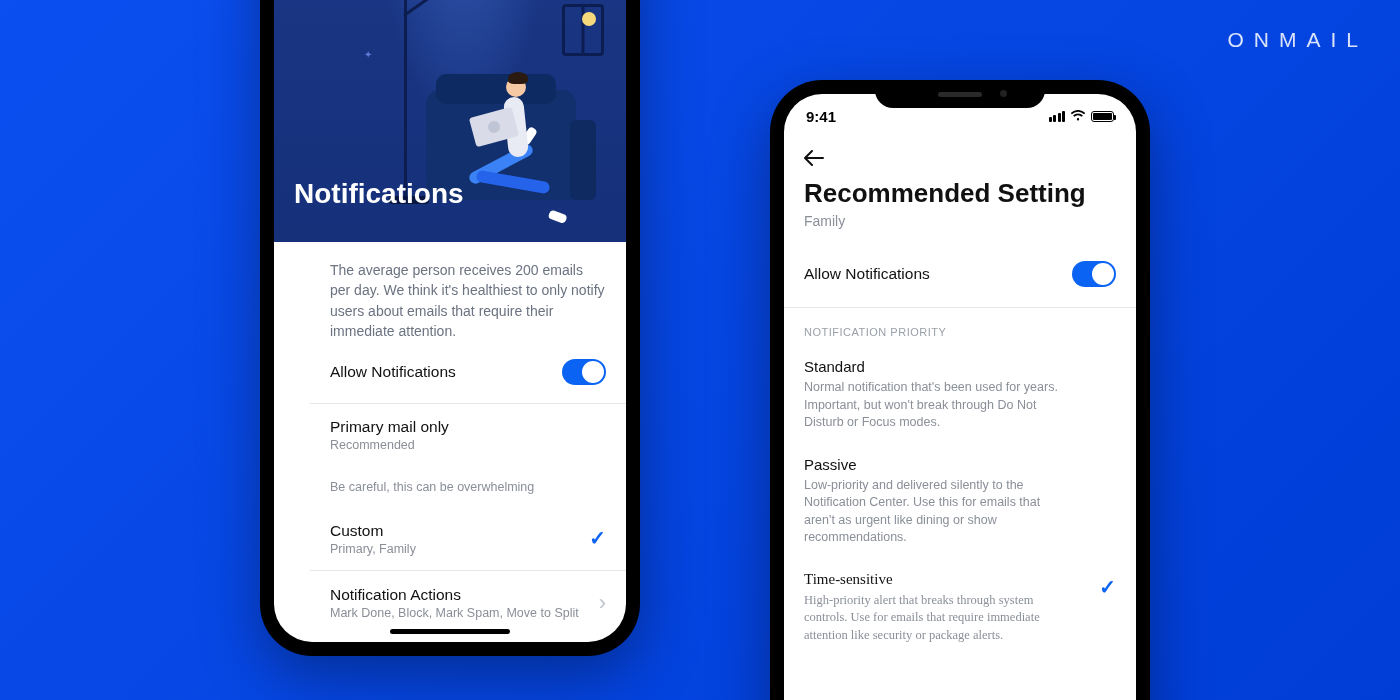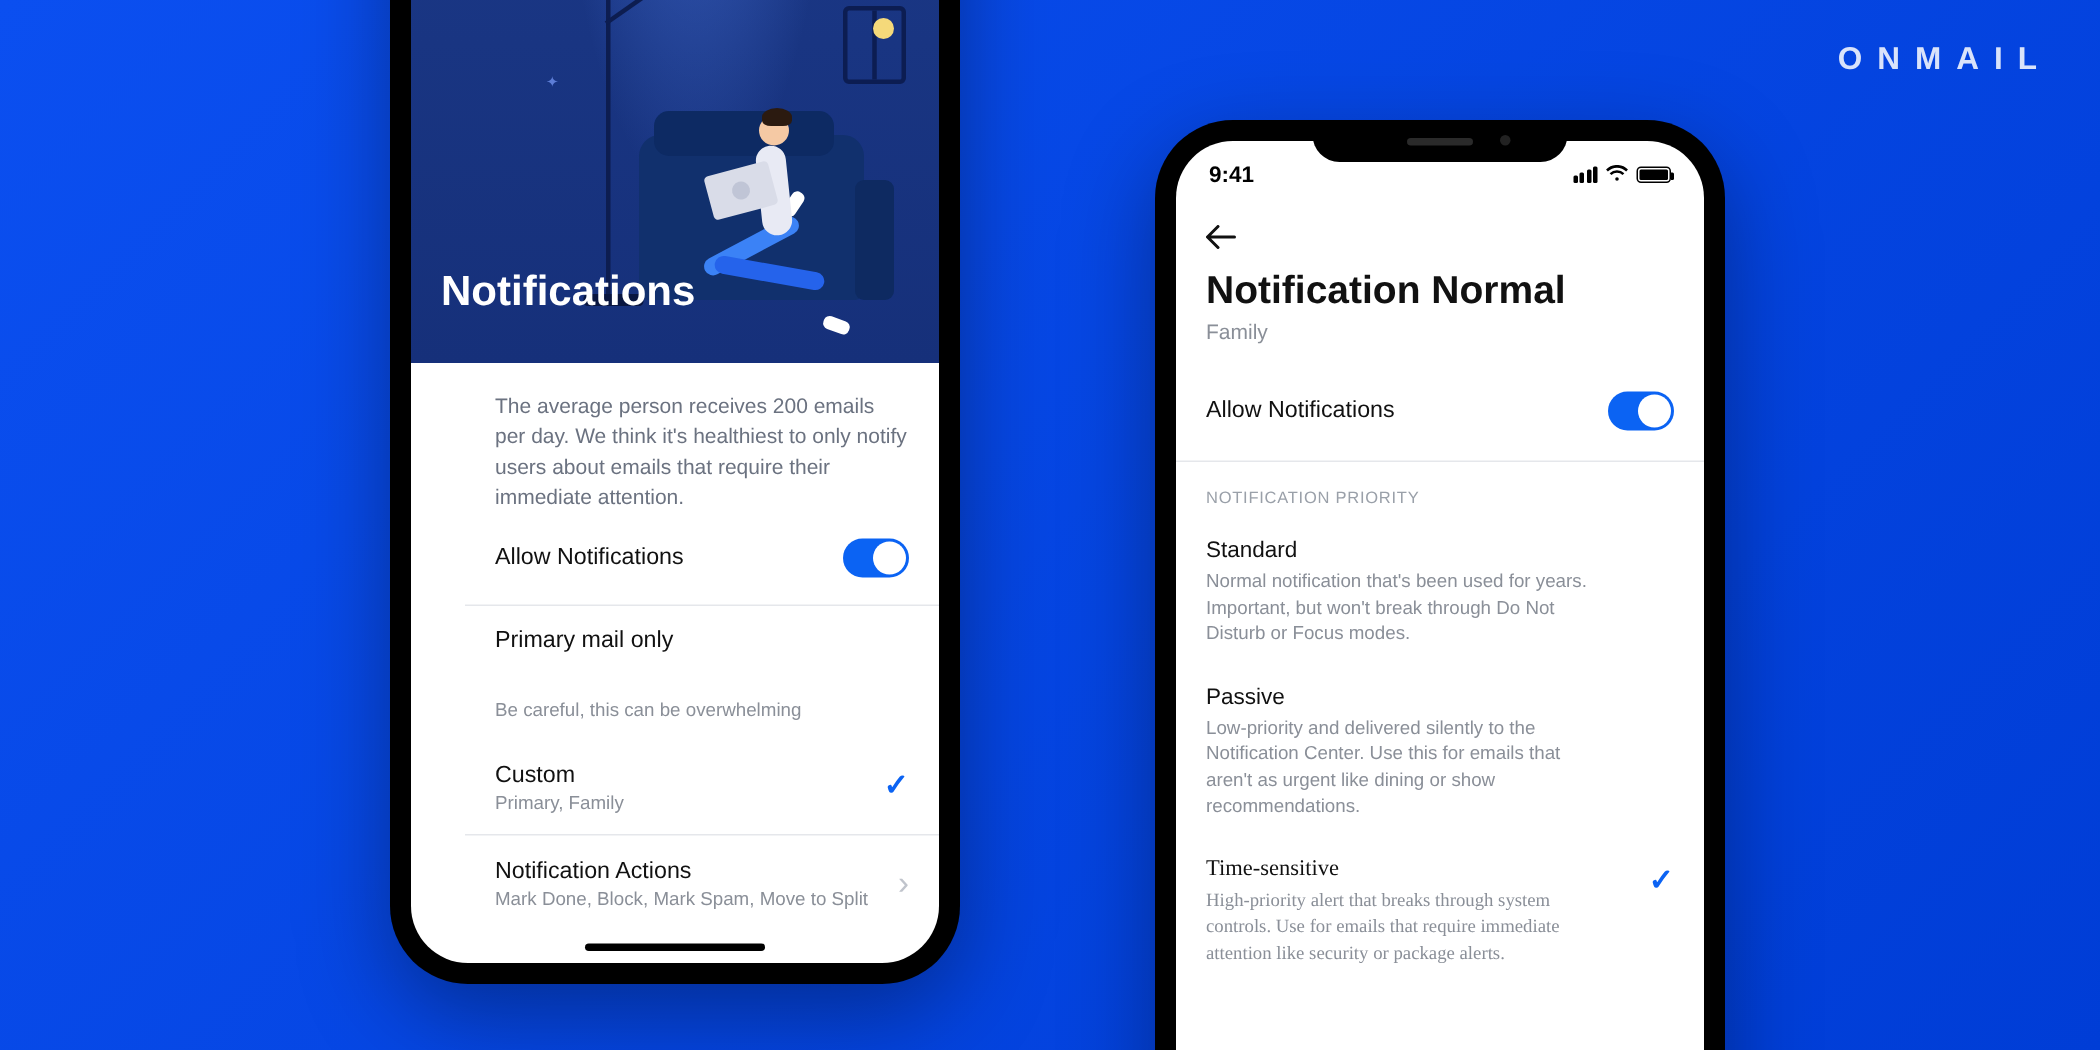--- a/index.html
+++ b/index.html
@@ -9,21 +9,21 @@
     background: linear-gradient(135deg, #0b4ff0 0%, #003dd6 100%);
     font-family: -apple-system, BlinkMacSystemFont, "Segoe UI", Helvetica, Arial, sans-serif;
     position: relative;
     overflow: hidden;
   }
   .brand {
     position: absolute;
     top: 28px;
     right: 32px;
     color: rgba(255,255,255,0.85);
-    font-weight: 700;
+    font-weight: 400;
     font-size: 21px;
     letter-spacing: 10px;
   }
   
   .phone {
     position: absolute;
     width: 380px;
     background: #000;
     border-radius: 52px;
     padding: 14px;
@@ -165,20 +165,21 @@
     </div>
     <div class="content">
       <div class="desc">The average person receives 200 emails per day. We think it's healthiest to only notify users about emails that require their immediate attention.</div>
       <div class="row">
         <div class="row-title">Allow Notifications</div>
         <div class="toggle"></div>
       </div>
       <div class="sep"></div>
       <div class="opt">
         <div class="opt-title">Primary mail only</div>
+        <div class="opt-sub">Recommended</div>
       </div>
       <div class="opt">
         <div class="opt-sub">Be careful, this can be overwhelming</div>
       </div>
       <div class="opt check">
         <div>
           <div class="opt-title">Custom</div>
           <div class="opt-sub">Primary, Family</div>
         </div>
         <div class="check-icon">✓</div>
@@ -216,21 +217,21 @@
           </svg>
         <div class="batt"></div>
       </div>
     </div>
     <div class="back-arrow">
       <svg width="20" height="16" viewBox="0 0 20 16">
           <path d="M8 1L1 8l7 7M1.5 8H19" stroke="#111" stroke-width="2" fill="none" stroke-linecap="round" stroke-linejoin="round"></path>
         </svg>
     </div>
     <div class="r-content">
-      <div class="r-title">Notification Normal</div>
+      <div class="r-title">Recommended Setting</div>
       <div class="r-sub">Family</div>
       <div class="row" style="padding:20px 0;">
         <div class="row-title">Allow Notifications</div>
         <div class="toggle"></div>
       </div>
     </div>
     <div class="sep" style="margin:0;"></div>
     <div class="section-label">NOTIFICATION PRIORITY</div>
 
     <div class="prio">

